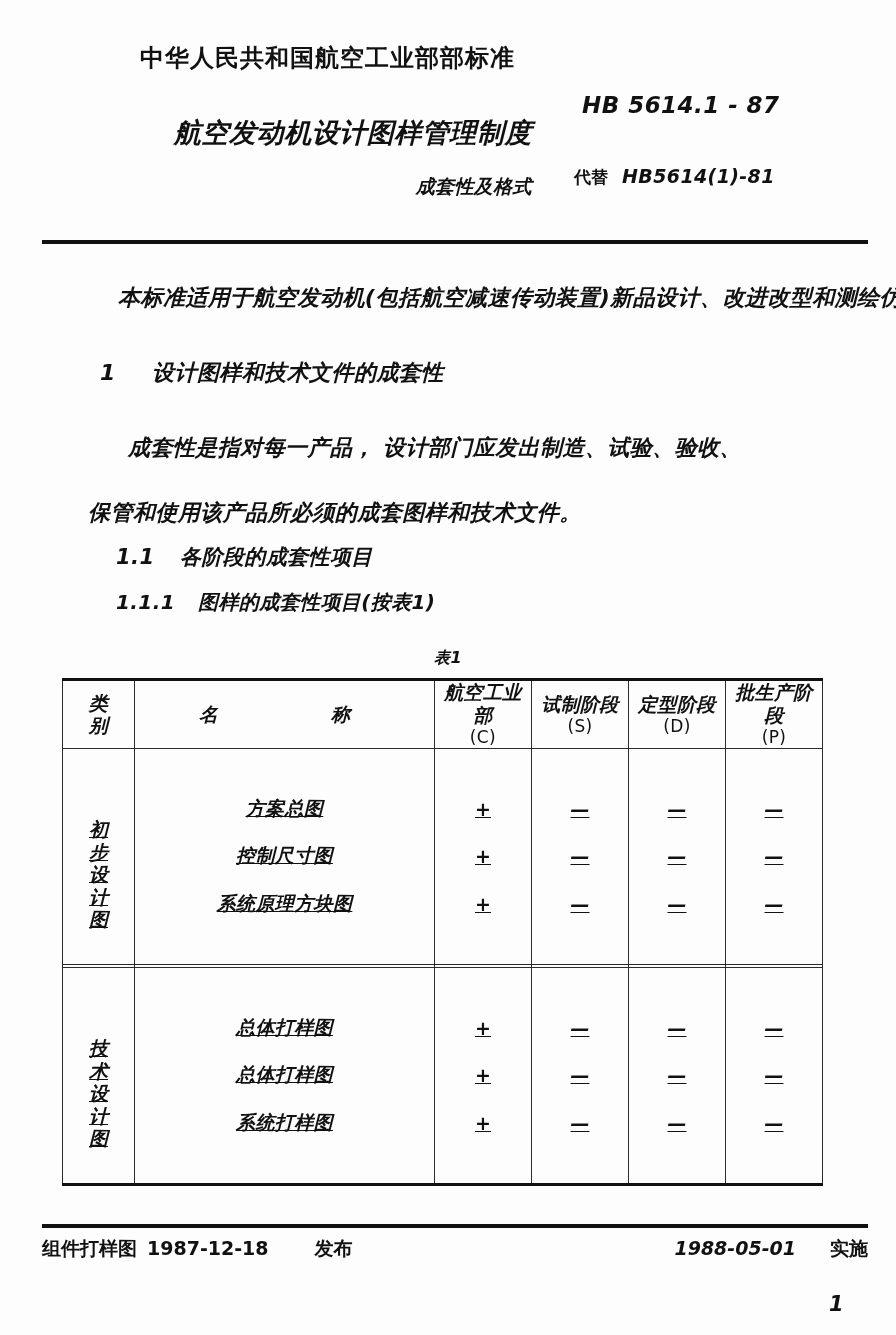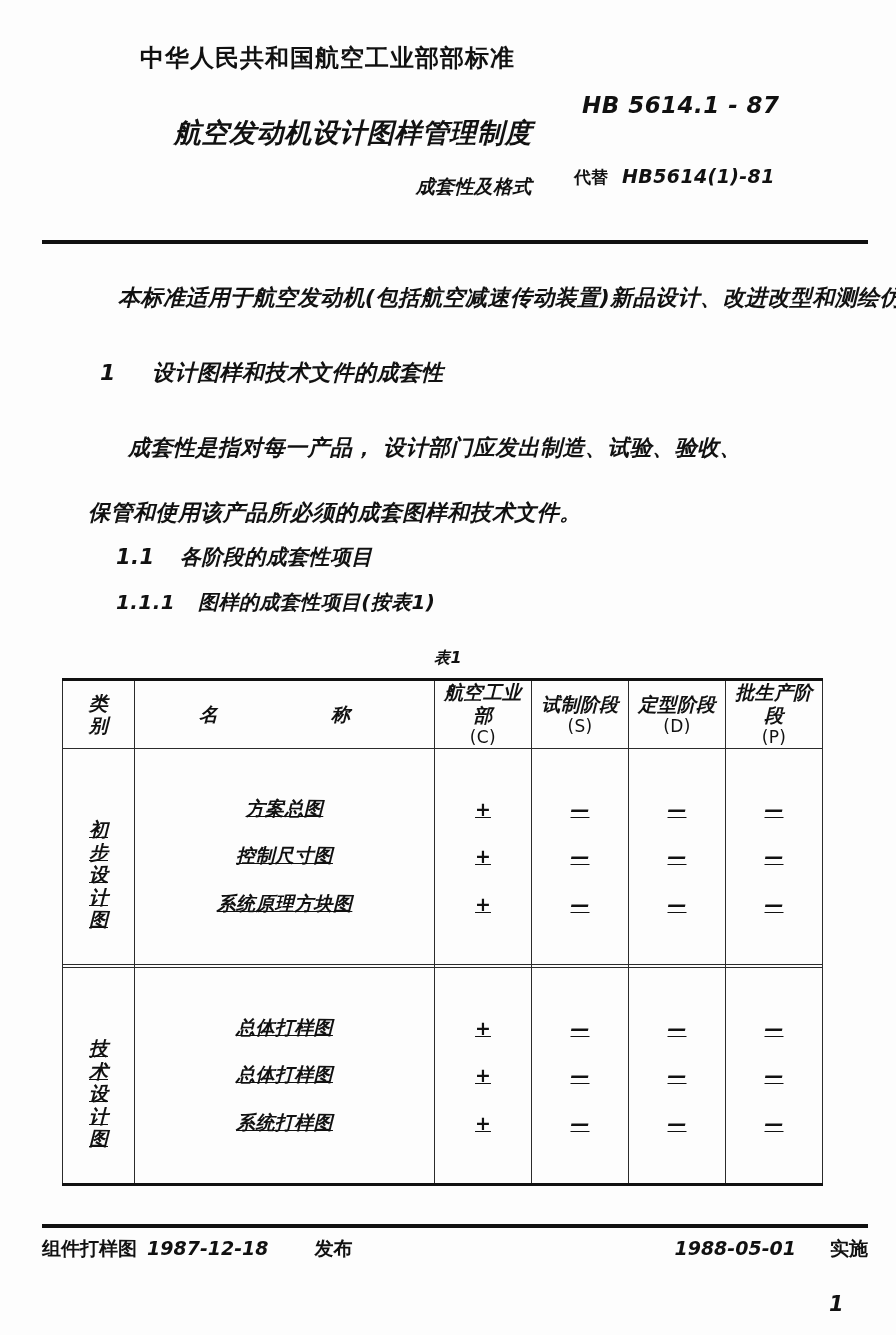--- a/index.html
+++ b/index.html
@@ -264,21 +264,21 @@
     height: 34px;
     font-size: 19px;
   }
   .footer .f-left {
     position: absolute;
     left: 0;
     top: 0;
     white-space: nowrap;
   }
   .footer .f-left .issuer { margin-right: 10px; }
-  .footer .f-left .date  { font-style: italic; }
+  .footer .f-left .date  { }
   .footer .f-left .verb  { margin-left: 46px; }
   .footer .f-right {
     position: absolute;
     right: 0;
     top: 0;
     white-space: nowrap;
   }
   .footer .f-right .date { font-style: italic; margin-right: 34px; }
 
   .page-number {

